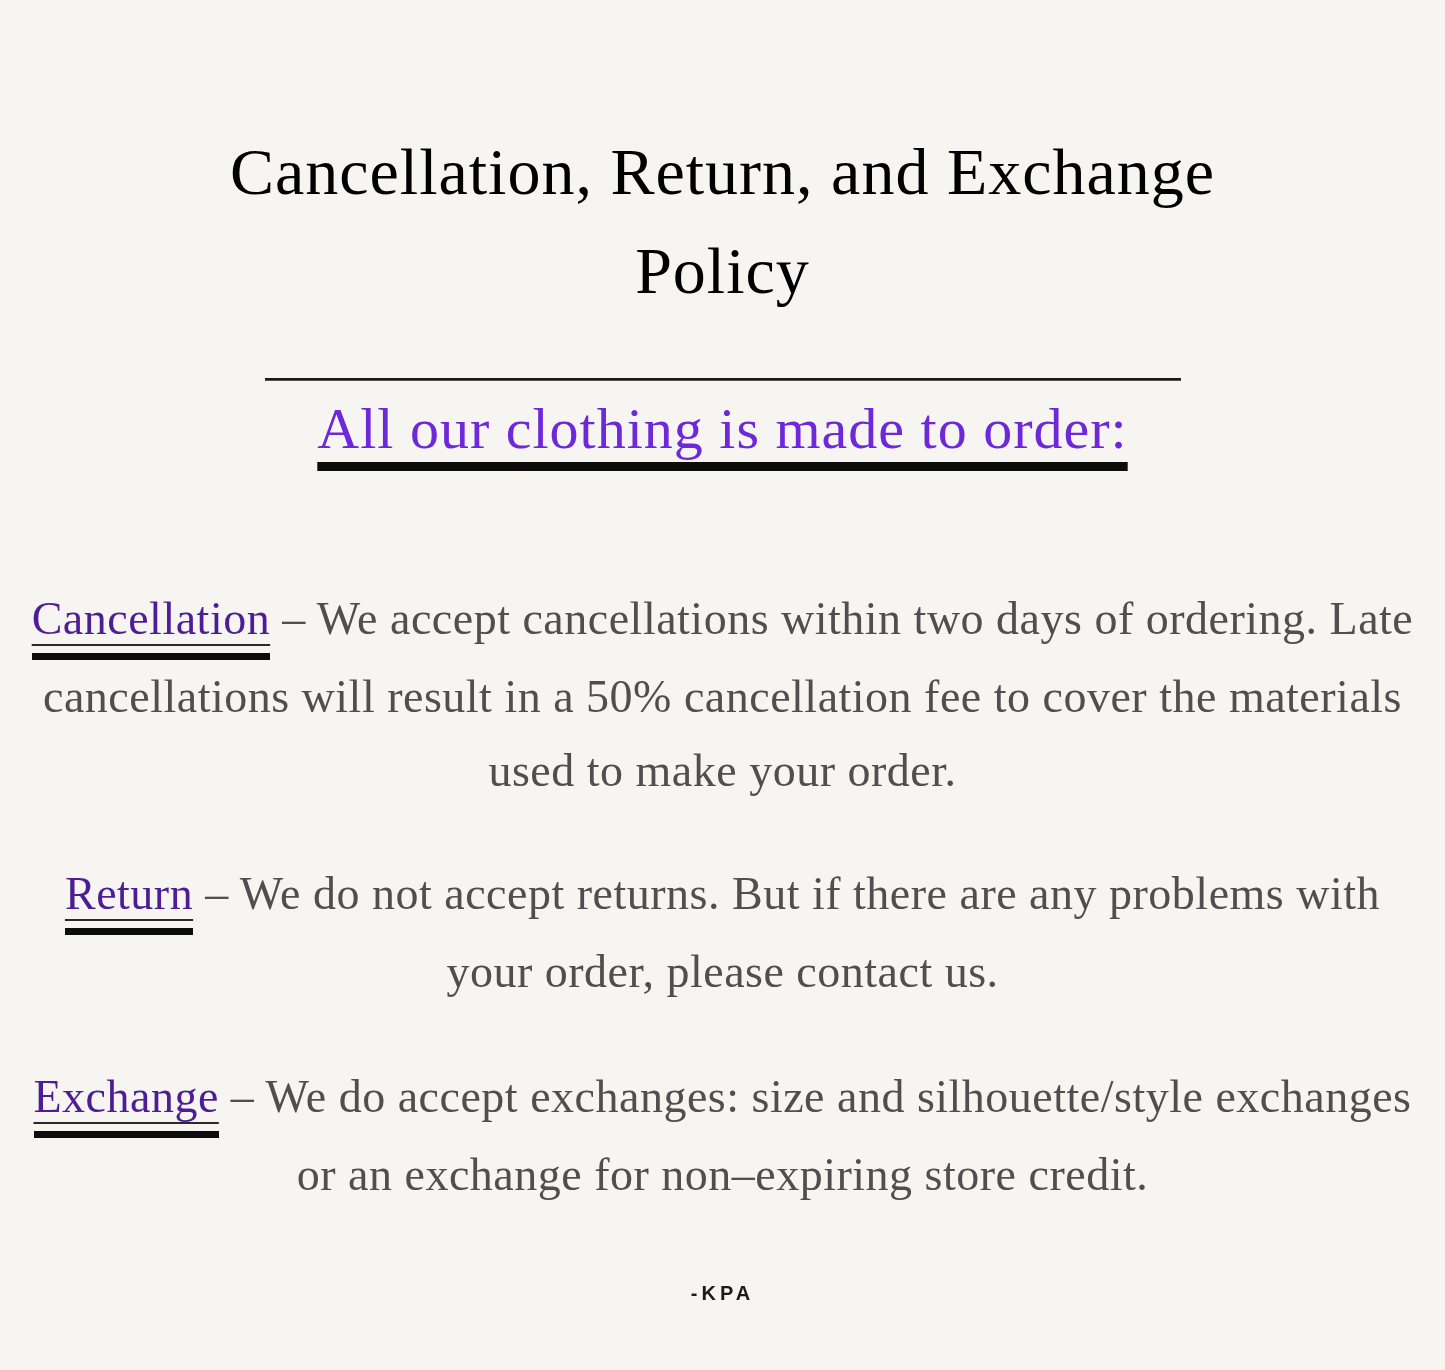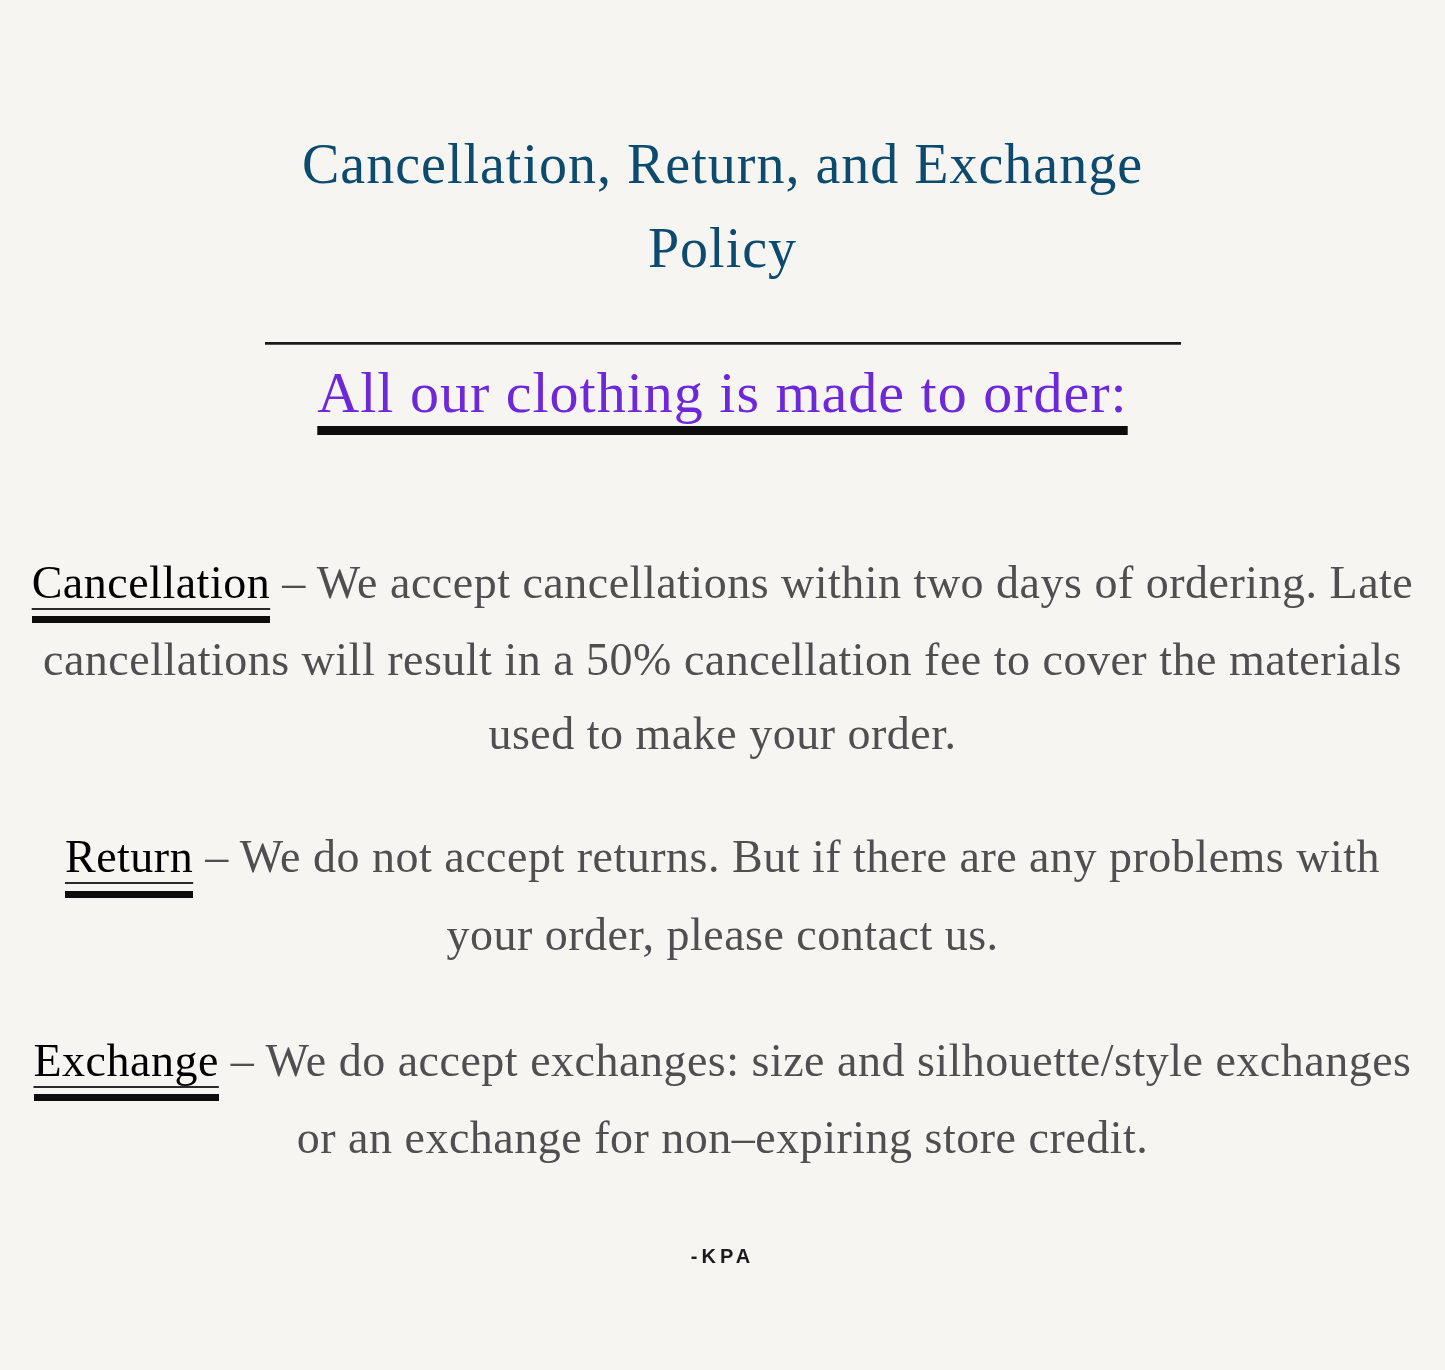--- a/index.html
+++ b/index.html
@@ -17,24 +17,24 @@
     width: 100%;
     height: 100%;
     display: flex;
     flex-direction: column;
     align-items: center;
     text-align: center;
   }
   .title {
     margin-top: 122px;
     max-width: 1360px;
-    font-size: 56px;
+    font-size: 66px;
     font-weight: 300;
     line-height: 1.5;
-    color: #0c4a6e;
+    color: #000000;
     letter-spacing: 1px;
   }
   .title .title-line { display: block; }
   .divider {
     margin-top: 14px;
     width: 916px;
     height: 0;
     border-top: 2px solid #1a1a1a;
     border-bottom: 1px solid #555;
   }
@@ -57,21 +57,21 @@
     color: #4f4f4f;
     letter-spacing: 0.5px;
     margin: 0;
   }
   .p-cancellation { margin-top: 72px; }
   .p-return     { margin-top: 50px; }
   .p-exchange   { margin-top: 52px; }
   .keyword {
     display: inline-block;
     line-height: 1.1;
-    color: #000000;
+    color: #4c1d95;
     text-decoration: underline;
     text-decoration-thickness: 2px;
     text-decoration-color: #2a2a2a;
     text-underline-offset: 10px;
     border-bottom: 7px solid #0d0d0d;
     padding-bottom: 8px;
   }
   .footer {
     margin-top: 62px;
     font-family: "Liberation Sans", sans-serif;

